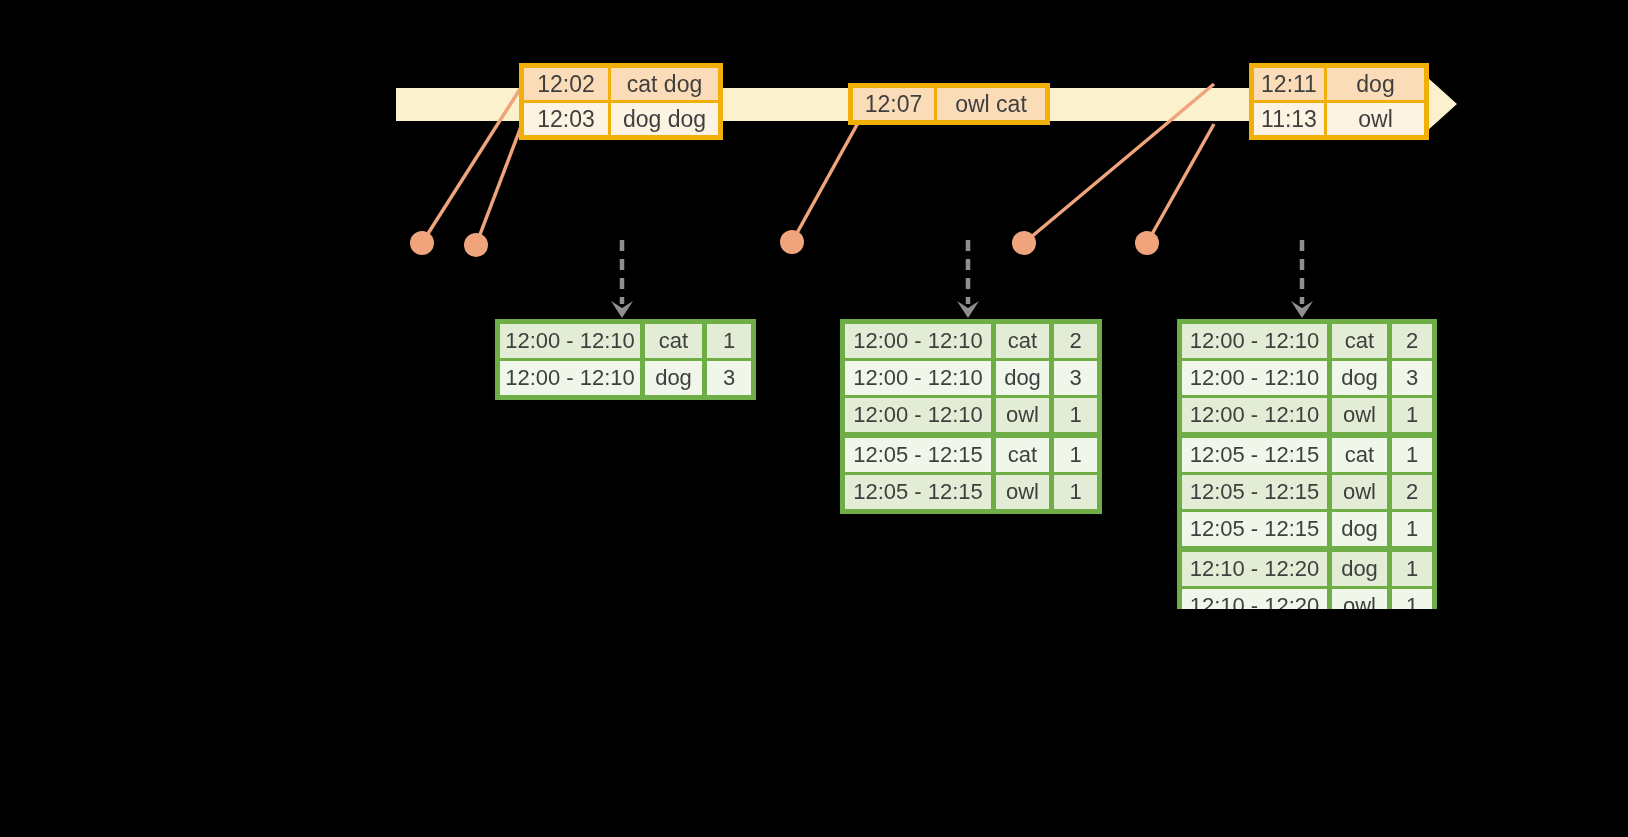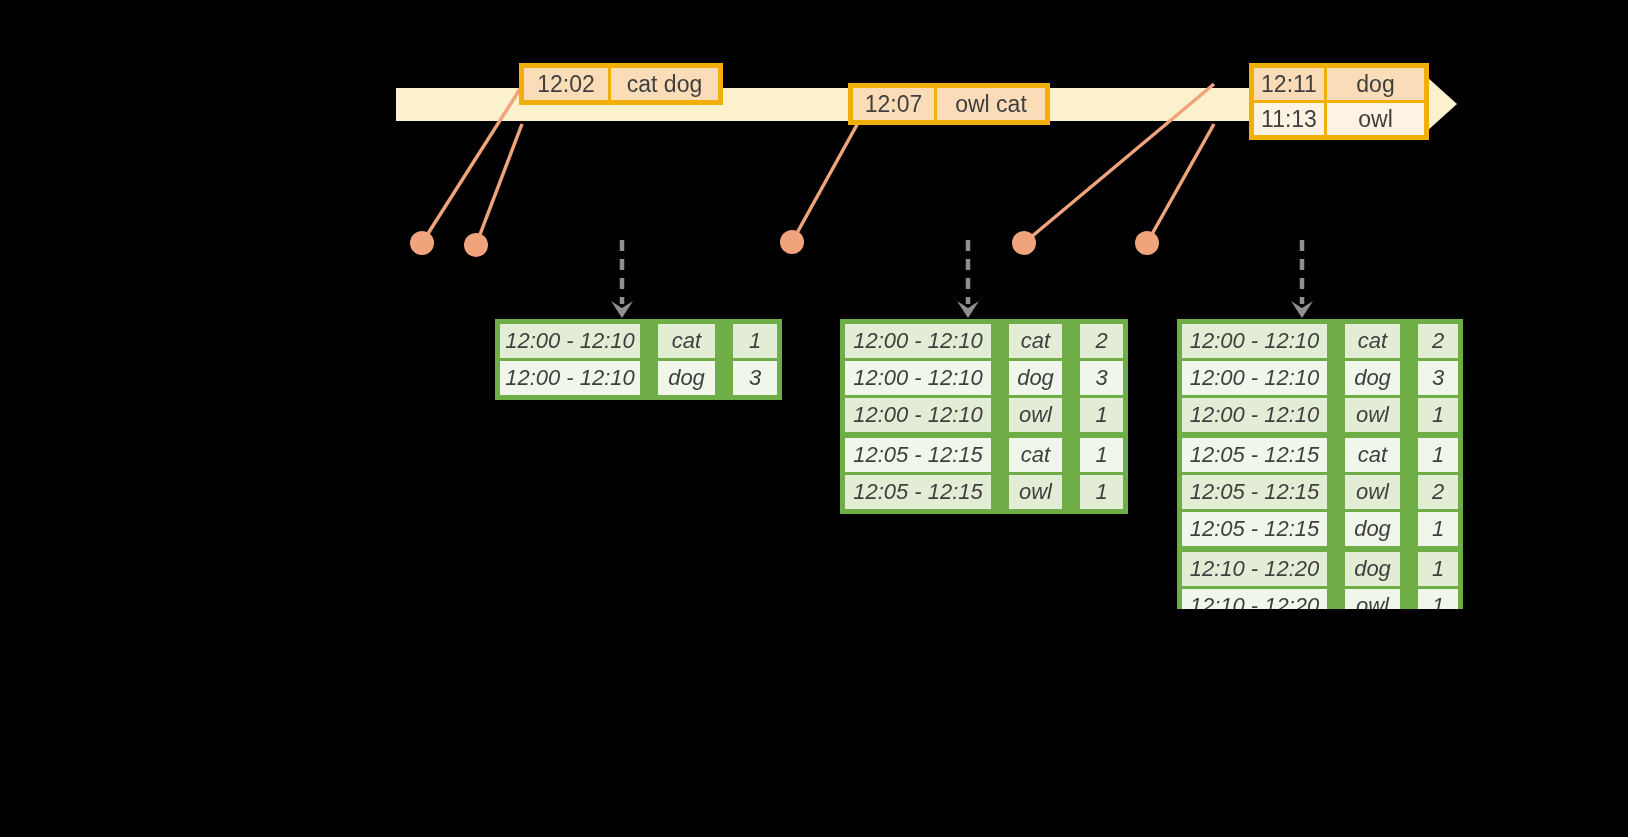--- a/index.html
+++ b/index.html
@@ -68,21 +68,21 @@
 
   
   .gtable {
     position: absolute;
     border: 5px solid var(--green);
     background: var(--green);
     display: flex;
     flex-direction: column;
     gap: 3px;
   }
-  .grow { display: grid; gap: 18px; font-style: italic; }
+  .grow { display: grid; gap: 5px; }
   .gcell {
     height: 34px; line-height: 34px;
     font-size: 22px;
     text-align: center;
     white-space: nowrap;
   }
   .gtable .grow:nth-child(odd)  .gcell { background: var(--green-dark); }
   .gtable .grow:nth-child(even) .gcell { background: var(--green-light); }
   .grow.group-end { margin-bottom: 3px; }
   #gtable1 { left: 495px;  top: 319px; }
@@ -125,20 +125,24 @@
       <line class="dash" x1="1302" y1="240" x2="1302" y2="304"></line>
       <polygon class="chev" points="1291,301 1302,318 1313,301 1302,308"></polygon>
     </g>
   </svg>
 
   <div class="ebox" id="ebox1">
     <div class="erow">
       <div class="ecell">12:02</div>
       <div class="ecell">cat dog</div>
     </div>
+    <div class="erow">
+      <div class="ecell">12:03</div>
+      <div class="ecell">dog dog</div>
+    </div>
   </div>
 
   <div class="ebox" id="ebox2">
     <div class="erow">
       <div class="ecell">12:07</div>
       <div class="ecell">owl cat</div>
     </div>
   </div>
 
   <div class="ebox" id="ebox3">

